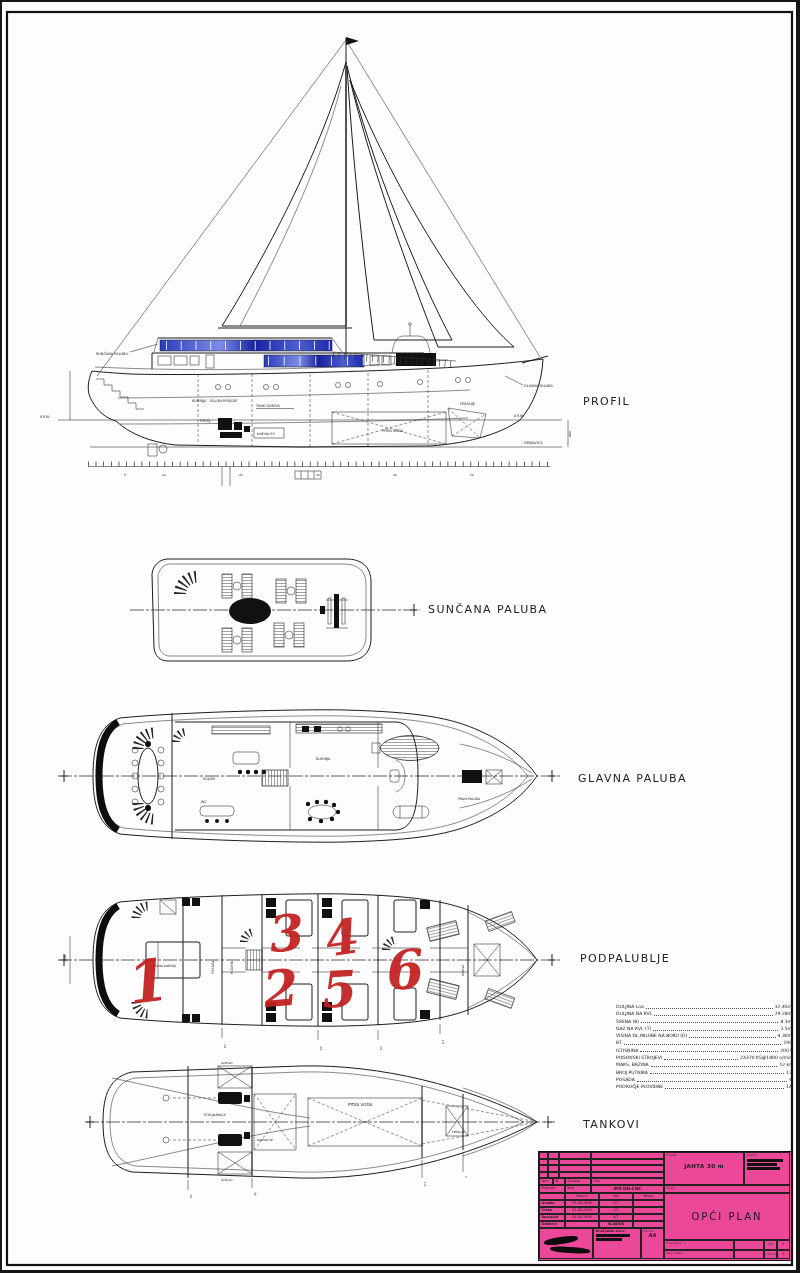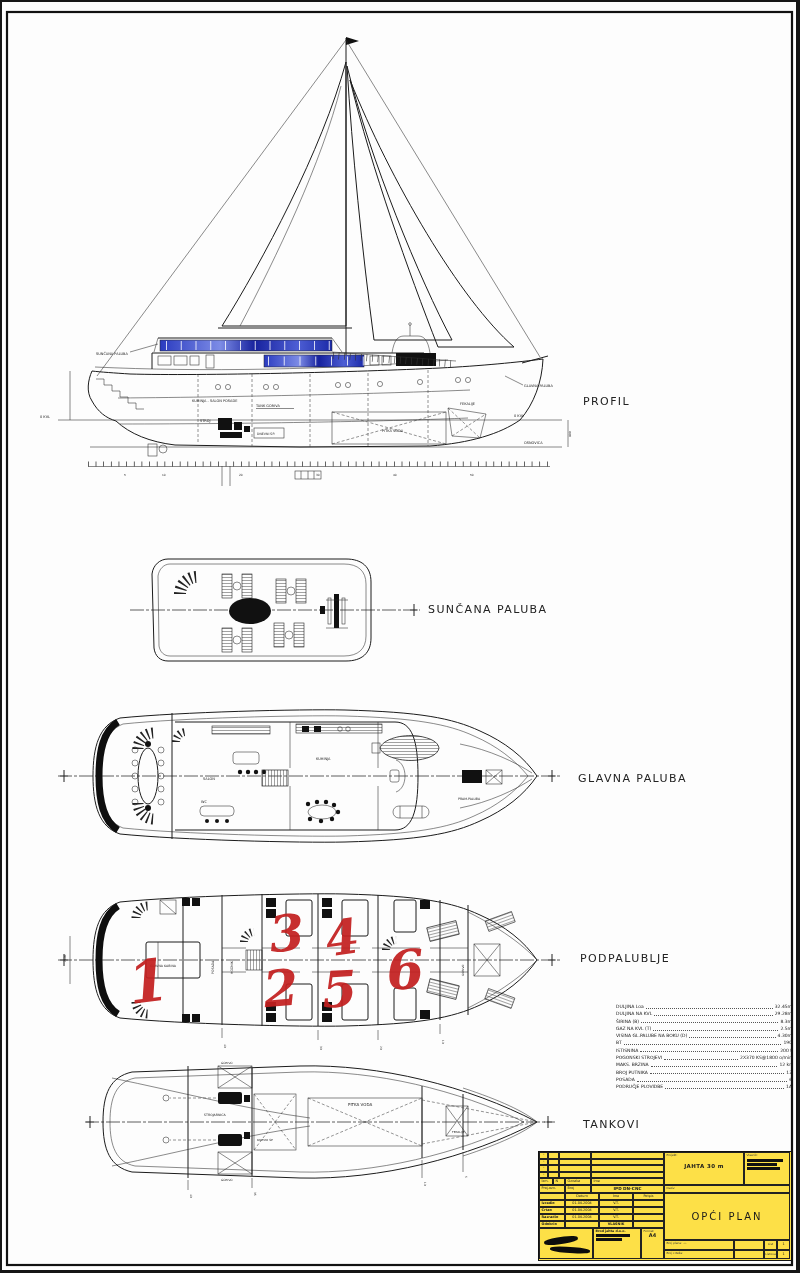--- a/index.html
+++ b/index.html
@@ -16,21 +16,21 @@
   .cl{fill:none;stroke:#2a2a2a;stroke-width:.75;stroke-dasharray:14 2 3 2;}
   .f3{font-size:3.2px;} .f34{font-size:3.5px;} .f4{font-size:4px;} .f28{font-size:2.9px;}
   .lbl{font-size:11px;letter-spacing:1.4px;fill:#222;}
   .red{font-family:"DejaVu Serif",serif;font-weight:bold;font-style:italic;fill:#c32020;opacity:.93;}
   
   #specs{position:absolute;left:616px;top:1003px;width:176px;}
   .sprow{display:flex;align-items:flex-end;font-size:4.5px;line-height:7.3px;white-space:nowrap;}
   .sprow .dots{flex:1;border-bottom:1px dotted #555;margin:0 2px 1.6px 2px;min-width:4px;}
   
   #tb{position:absolute;left:538px;top:1151px;width:254px;height:110px;border:1.6px solid #111;
-      box-sizing:border-box;background:#fde047;}
+      box-sizing:border-box;background:#ec4899;}
   .tb{position:absolute;border:.5px solid #222;box-sizing:border-box;font-size:3.4px;
       line-height:1.15;padding:.5px 1.5px;overflow:hidden;white-space:nowrap;}
   .tbc{display:flex;align-items:center;justify-content:center;text-align:center;}
   .tiny{font-size:2.9px;color:#333;}
   .opci{font-size:10px;letter-spacing:2px;font-weight:500;}
   .jahta{font-size:5.5px;font-weight:bold;letter-spacing:.4px;}
   .bar{background:#101010;height:3px;margin:1px 0;}
   .sig{position:absolute;background:#0c0c0c;border-radius:40%;}
 </style>
 </head>

